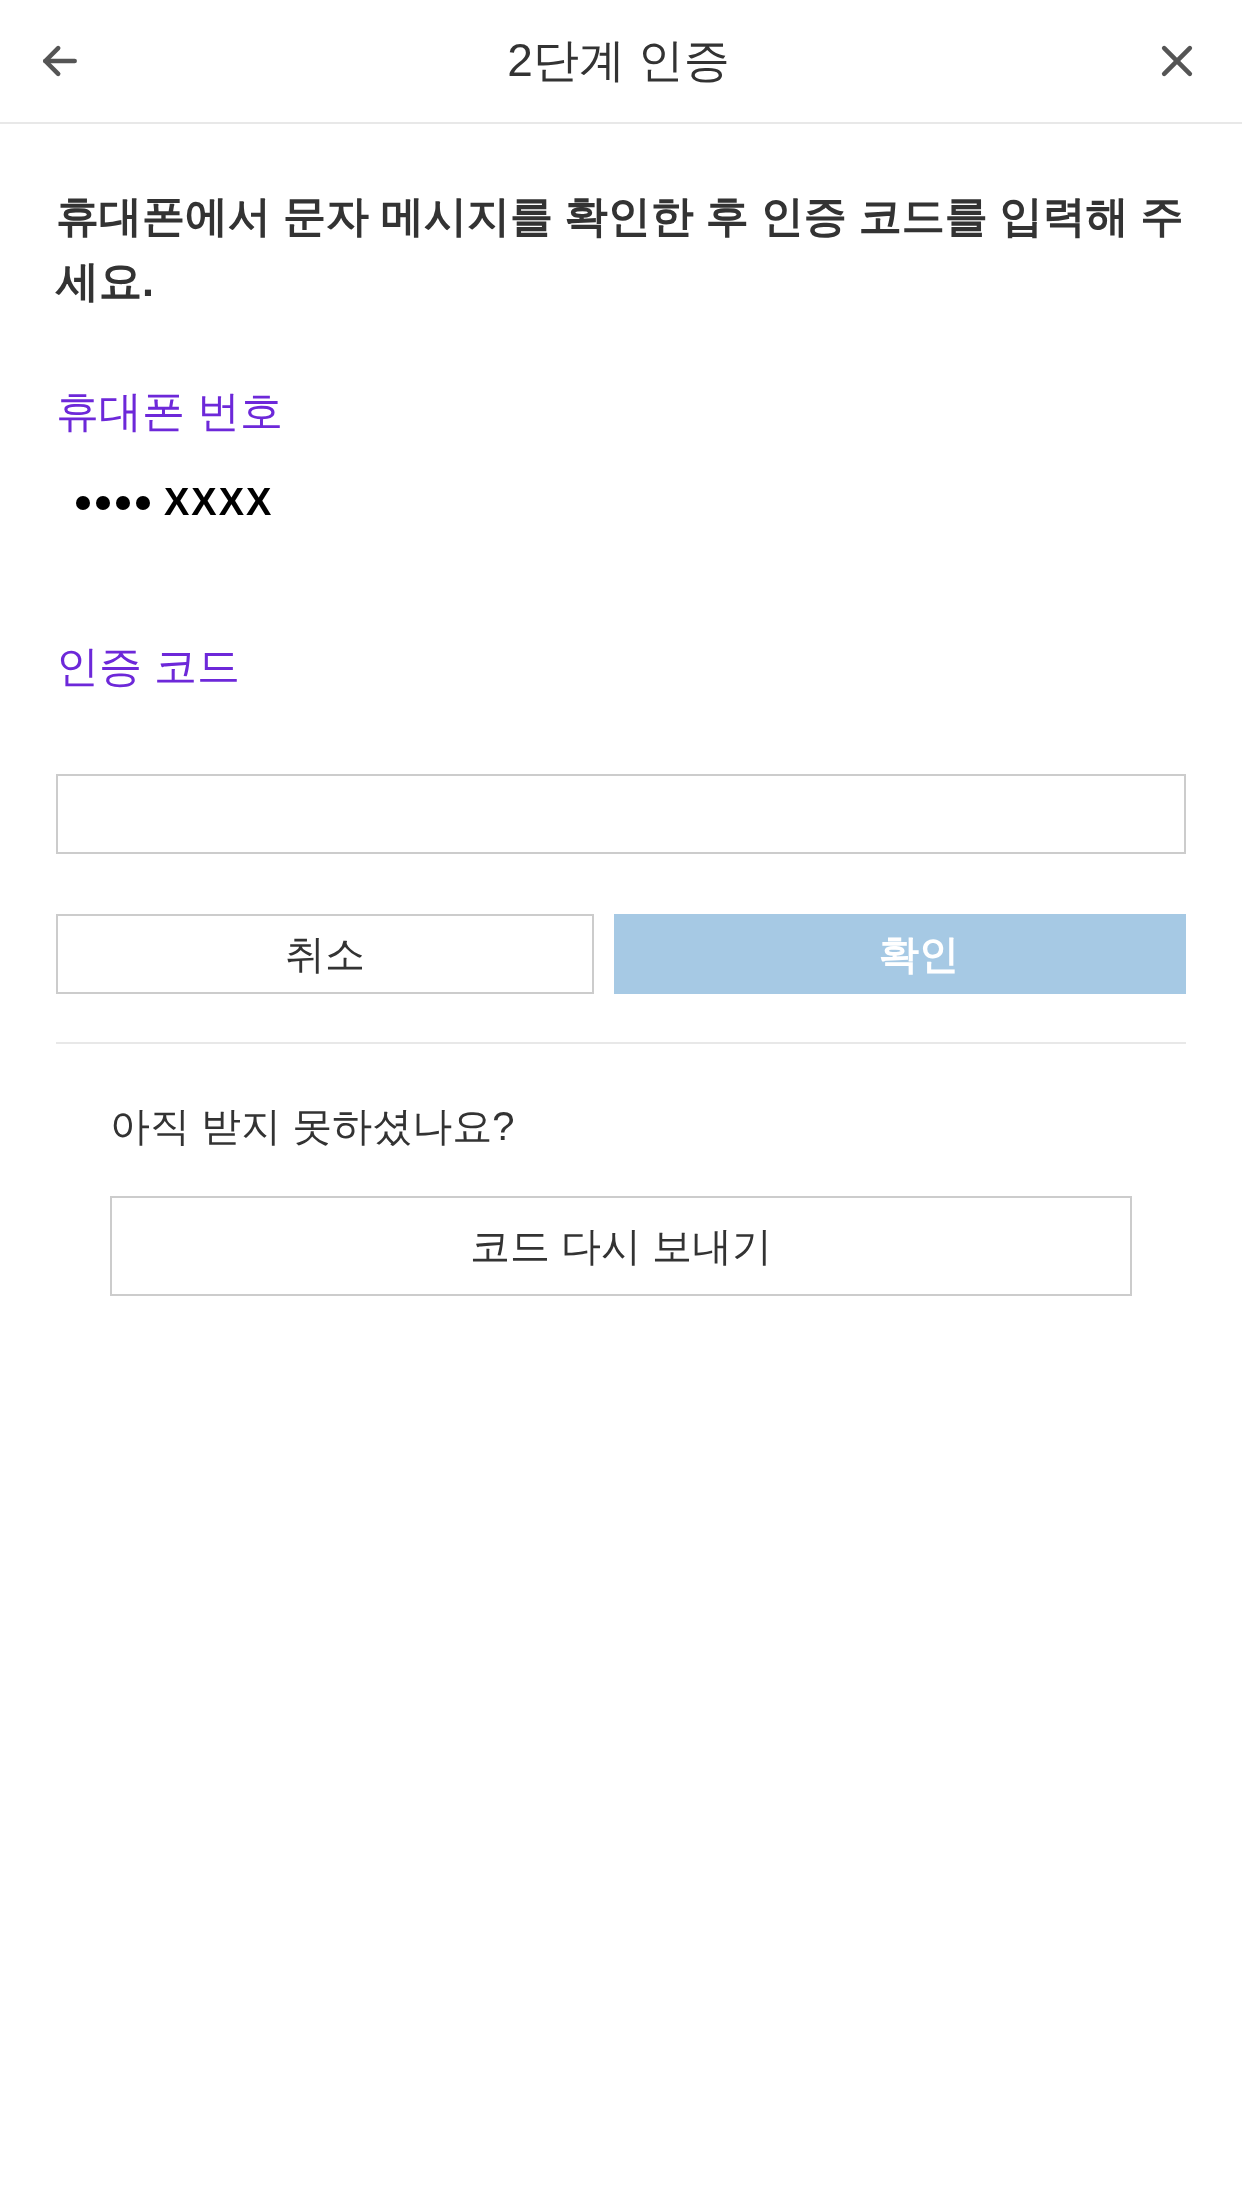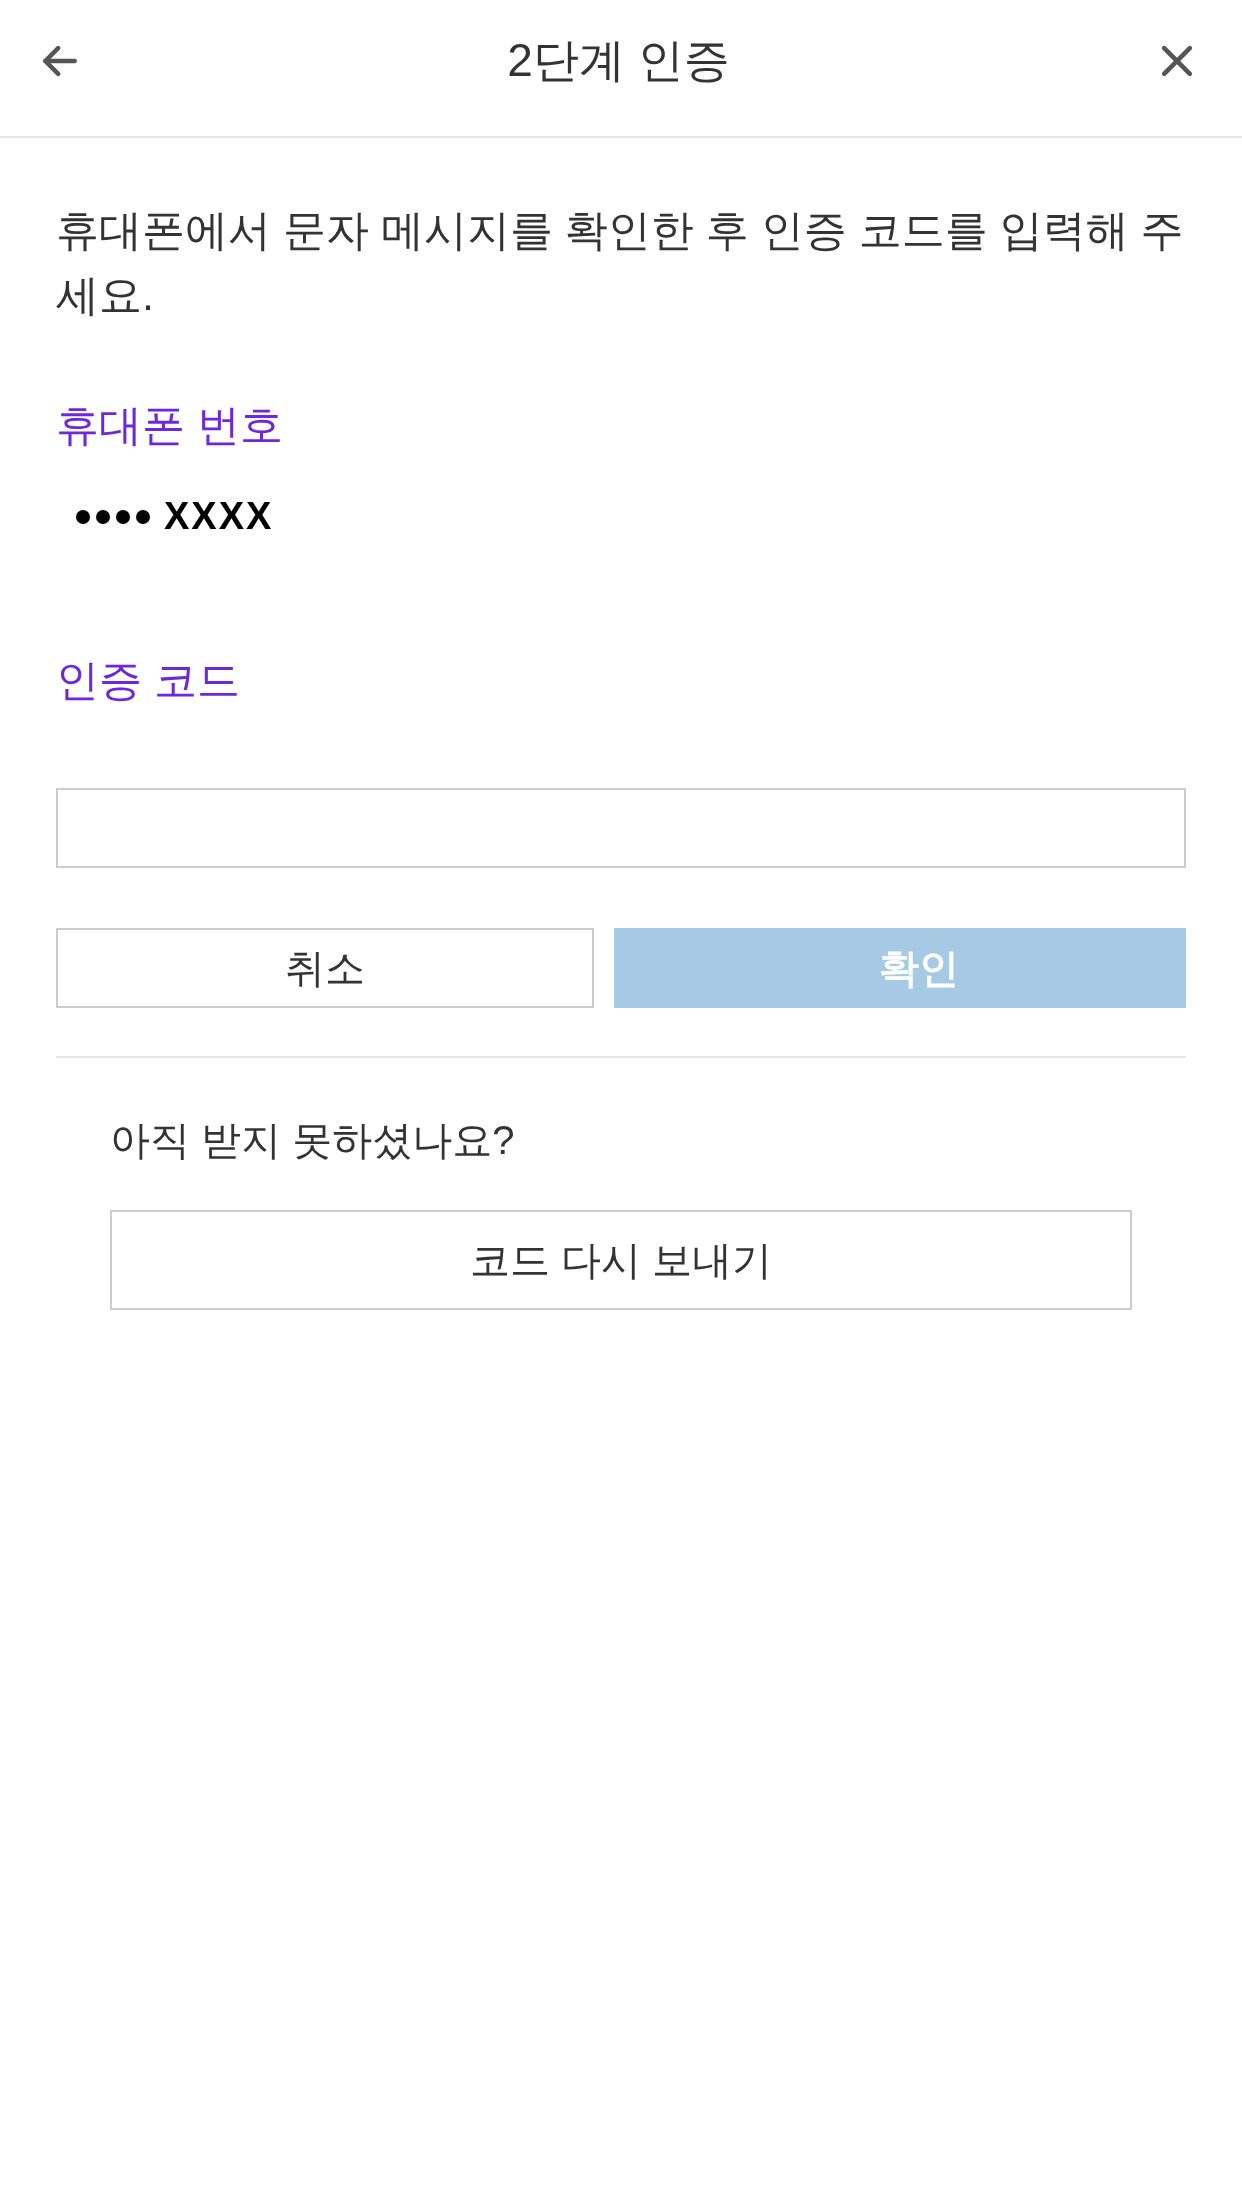--- a/index.html
+++ b/index.html
@@ -13,21 +13,21 @@
       width: 1242px;
       height: 2208px;
       background: #ffffff;
       position: relative;
     }
     
     .header {
       display: flex;
       align-items: center;
       justify-content: space-between;
-      padding: 30px 40px 44px 35px;
+      padding: 30px 40px 30px 35px;
       border-bottom: 2px solid #e8e8e8;
     }
     
     .back-button {
       width: 50px;
       height: 50px;
       cursor: pointer;
       display: flex;
       align-items: center;
       justify-content: center;
@@ -49,21 +49,21 @@
       flex: 1;
       text-align: center;
     }
     
     .content {
       padding: 60px 56px;
     }
     
     .instruction-text {
       font-size: 43px;
-      font-weight: 400;
+      font-weight: 700;
       color: #333333;
       line-height: 1.5;
       margin-bottom: 70px;
     }
     
     .field-label {
       font-size: 43px;
       font-weight: 400;
       color: #6d28d9;
       margin-bottom: 40px;

